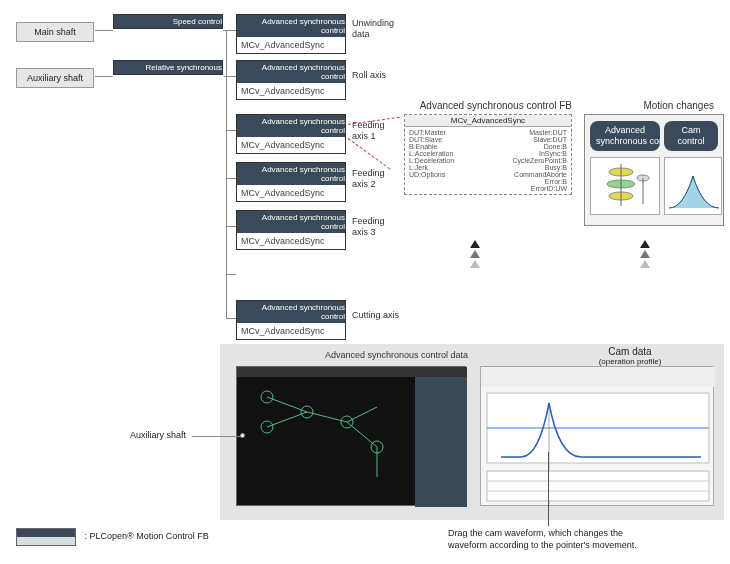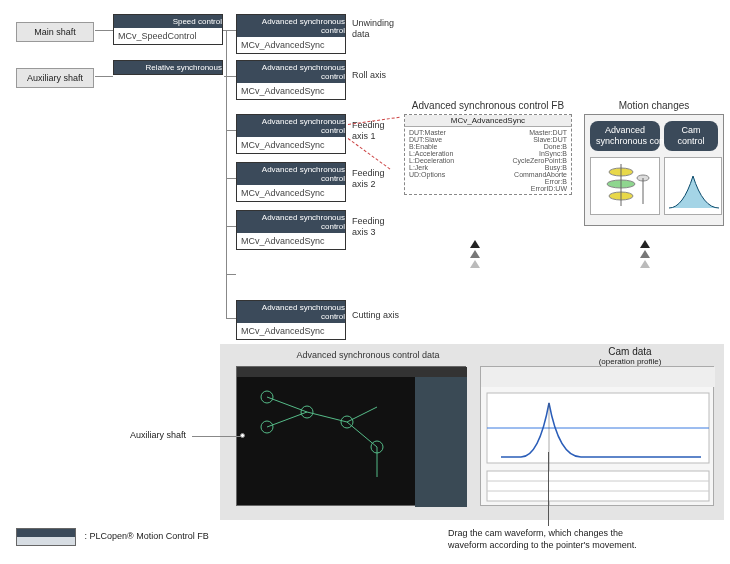--- a/index.html
+++ b/index.html
@@ -3,21 +3,21 @@
 <meta charset="utf-8">
 <style>
 *{margin:0;padding:0;box-sizing:border-box}
 body{font-family:Arial,sans-serif;font-size:9px;background:#fff;width:730px;height:564px;position:relative;color:#222}
 .abs{position:absolute}
 .fb-box{border:1px solid #333;background:#fff;width:110px}
 .fb-hdr{background:#3b4a5a;color:#fff;text-align:right;padding:2px 0;font-size:8px}
 .fb-body{padding:3px 4px;font-size:9px;color:#444}
 .shaft-label{background:#e6e6e6;border:1px solid #999;padding:4px 8px;text-align:center;font-size:9px;width:78px}
 .axis-label{font-size:9px;color:#333;line-height:1.2}
-.panel-title{font-size:10px;text-align:center;color:#333}
+.panel-title{font-size:10px;text-align:right;color:#333}
 .motion-box{background:#3b4a5a;color:#fff;text-align:center;font-size:9px;padding:4px 6px;border-radius:8px;line-height:1.2;width:70px}
 .gray-panel{background:#e4e4e4}
 .shot{background:#111;border:1px solid #666}
 .shot2{background:#f6f6f6;border:1px solid #aaa}
 .arrow-up{width:0;height:0;border-left:5px solid transparent;border-right:5px solid transparent;border-bottom:8px solid}
 .line{position:absolute;background:#888}
 .fb-detail{border:1px dashed #888;background:#fff;width:168px}
 .fb-detail-hdr{background:#eee;border-bottom:1px solid #aaa;text-align:center;font-size:8px;padding:1px 0}
 .fb-detail-row{display:flex;justify-content:space-between;font-size:7px;padding:0 4px;color:#555}
 .dash{border:1px dashed #c44}
@@ -37,21 +37,20 @@
 <div class="line" style="left:226px;top:178px;width:10px;height:1px"></div>
 <div class="line" style="left:226px;top:226px;width:10px;height:1px"></div>
 <div class="line" style="left:226px;top:274px;width:10px;height:1px"></div>
 <div class="line" style="left:226px;top:318px;width:10px;height:1px"></div>
 
 <div class="abs shaft-label" style="left:16px;top:22px">Main shaft</div>
 <div class="abs shaft-label" style="left:16px;top:68px">Auxiliary shaft</div>
 
 <div class="abs fb-box" style="left:113px;top:14px">
  <div class="fb-hdr">Speed control</div>
- <div class="fb-body">MCv_SpeedControl</div>
 </div>
 <div class="abs fb-box" style="left:113px;top:60px;background:#d7dde3">
  <div class="fb-hdr">Relative synchronous</div>
 </div>
 
 <div class="abs fb-box" style="left:236px;top:14px">
     <div class="fb-hdr">Advanced synchronous control</div>
     <div class="fb-body">MCv_AdvancedSync</div>
   </div>
 <div class="abs fb-box" style="left:236px;top:60px">

